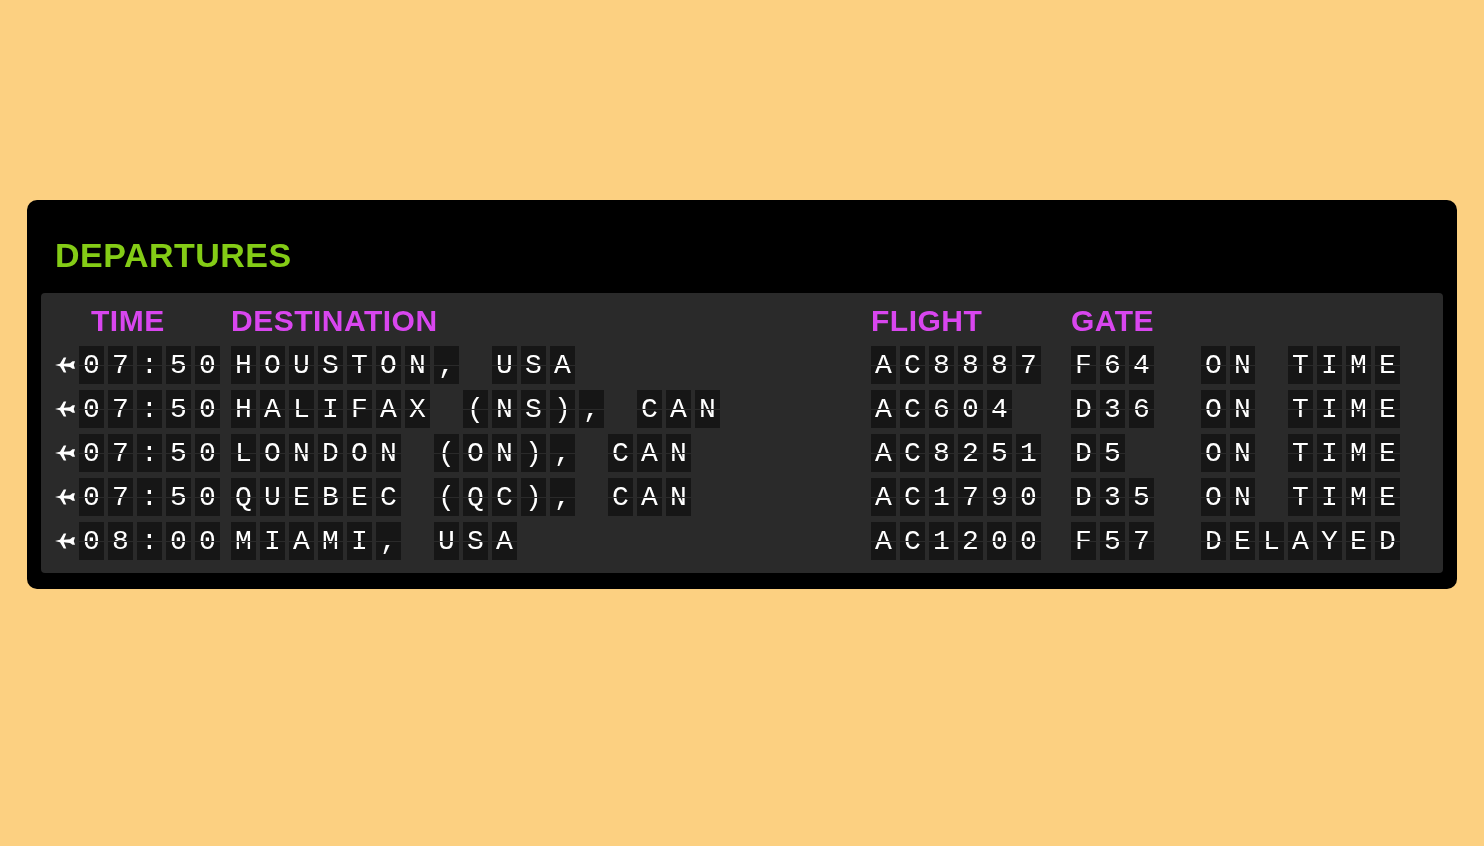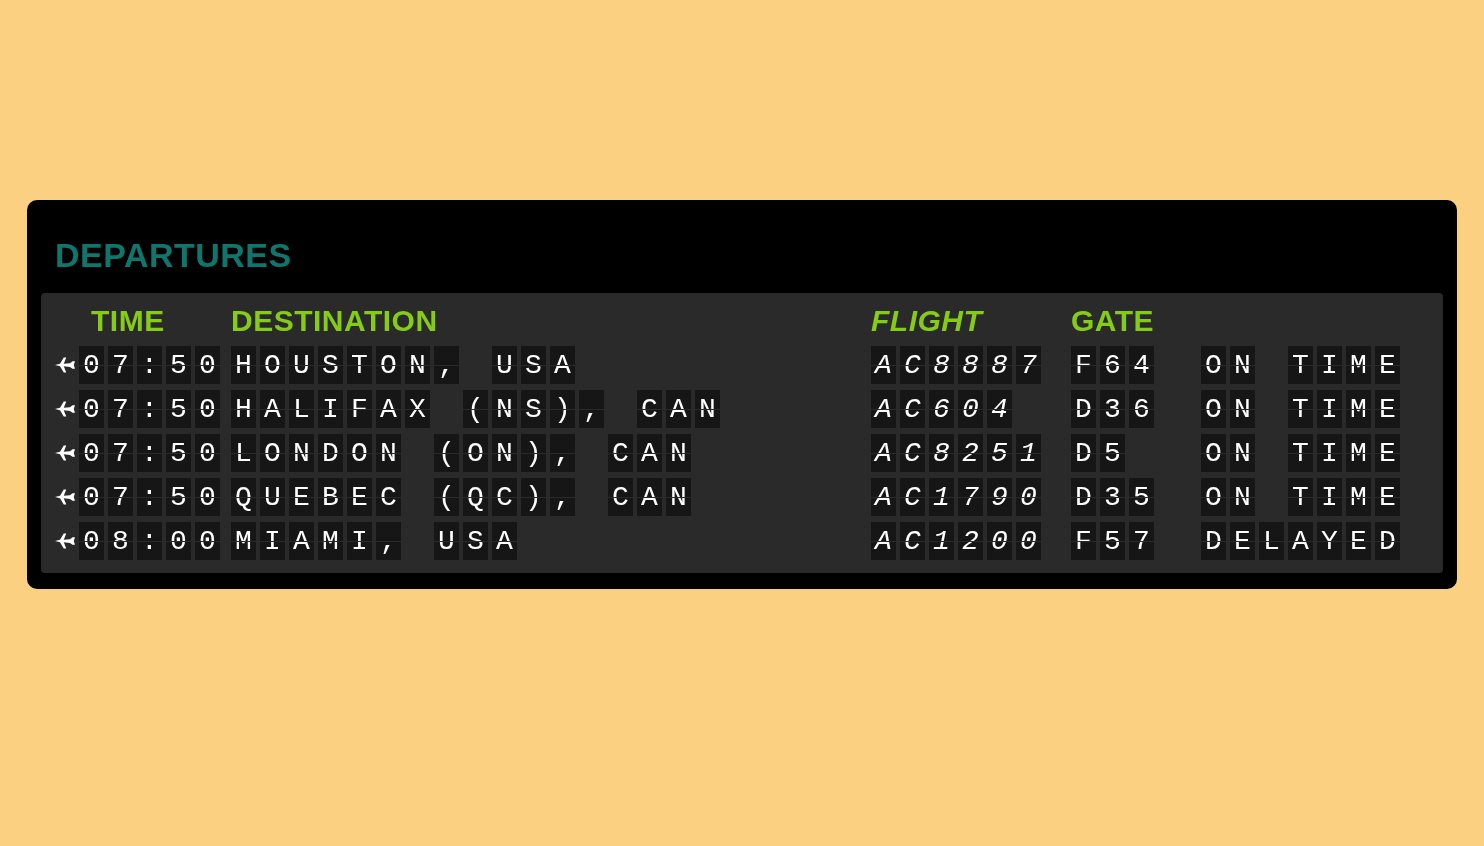--- a/index.html
+++ b/index.html
@@ -13,44 +13,44 @@
     align-items: flex-start;
     padding-top: 200px;
   }
   .board {
     width: 1430px;
     background: #000;
     border-radius: 10px;
     padding: 18px 14px 16px 14px;
   }
   .board-title {
-    color: #0f766e;
+    color: #84cc16;
     font-size: 34px;
     font-weight: 700;
     letter-spacing: 0.5px;
     padding: 18px 0 18px 14px;
   }
   .grid {
     background: #2a2a2a;
     border-radius: 4px;
     padding: 6px 10px 10px 10px;
   }
   .row {
     display: flex;
     align-items: center;
     height: 44px;
   }
   .row.header { height: 44px; }
   .col-time   { width: 180px; padding-left: 4px; display:flex; align-items:center; }
   .col-dest   { width: 640px; padding-left: 0; display:flex; align-items:center; }
-  .col-flight { width: 200px; display:flex; align-items:center;font-style:italic; }
+  .col-flight { width: 200px; display:flex; align-items:center; }
   .col-gate   { width: 130px; display:flex; align-items:flex-start; }
   .col-remarks{ flex: 1; display:flex; align-items:center; }
   .hdr {
-    color: #84cc16;
+    color: #d946ef;
     font-size: 30px;
     font-weight: 700;
     letter-spacing: 0.5px;
   }
   .hdr.time-hdr { padding-left: 36px; }
   .plane {
     width: 20px;
     height: 20px;
     margin-right: 4px;
     flex-shrink: 0;

